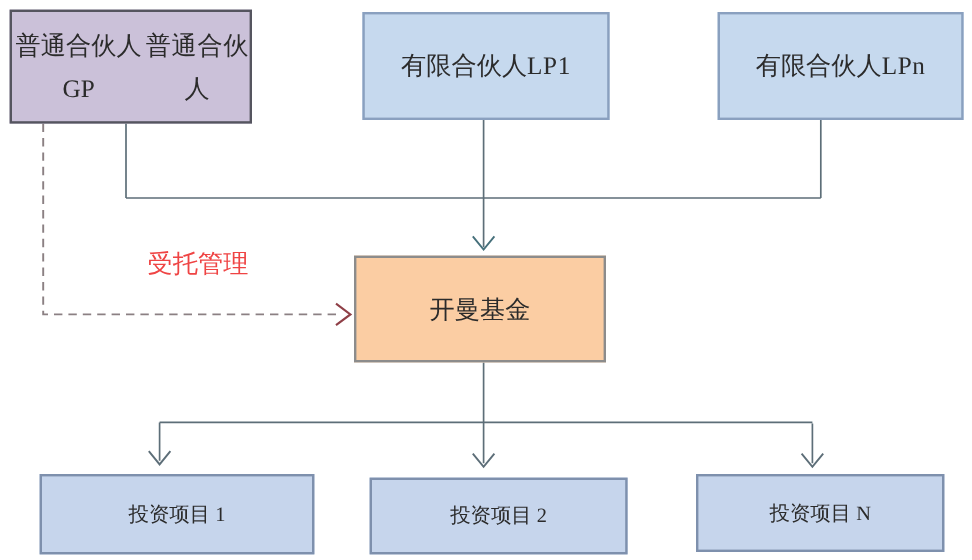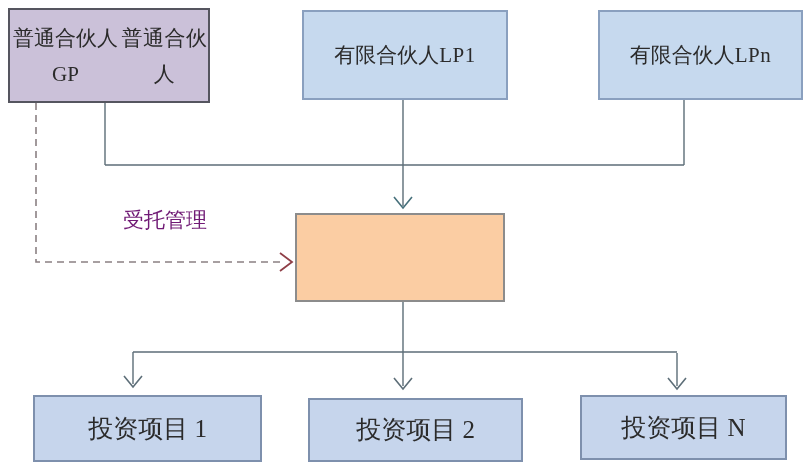--- a/index.html
+++ b/index.html
@@ -38,30 +38,30 @@
   .lp1{left:302px;top:10px;width:206px;height:90px;}
   .lpn{left:598px;top:10px;width:205px;height:90px;}
   .fund{
     left:295px;top:213px;width:210px;height:89px;
     background:var(--fund_fill,#fbcda3);
     border:2px solid var(--fund_border,#8c8c8c);
   }
   .proj{
     background:var(--project_fill,#c6d5ec);
     border:2px solid var(--project_border,#7e90ad);
-    font-size:25px;
+    font-size:17px;
   }
   .p1{left:33px;top:395px;width:229px;height:67px;}
   .p2{left:308px;top:398px;width:215px;height:64px;text-align:right;}
   .pn{left:580px;top:395px;width:207px;height:65px;}
 
   .edge-label{
     position:absolute;z-index:2;
     left:100px;top:206px;width:130px;
-    font-size:21px;color:#701a75;text-align:center;
+    font-size:21px;color:#ef4444;text-align:center;
   }
 </style>
 </head>
 <body>
 
 <div id="canvas">
 
   <svg id="wires" viewBox="0 0 810 467">
 
     <path class="ln" d="M105 103 V165 M684 100 V165 M105 165 H684 M403 100 V206"></path>
@@ -87,20 +87,21 @@
   </div>
 
   <div class="box lp lpn">
     <div class="l1">有限合伙人</div>
     <div class="l2">LPn</div>
   </div>
 
   <div class="edge-label">受托管理</div>
 
   <div class="box fund">
+    <div class="l1">开曼基金</div>
   </div>
 
   <div class="box proj p1">
     <div>投资项目 1</div>
   </div>
 
   <div class="box proj p2">
     <div>投资项目 2</div>
   </div>
 

